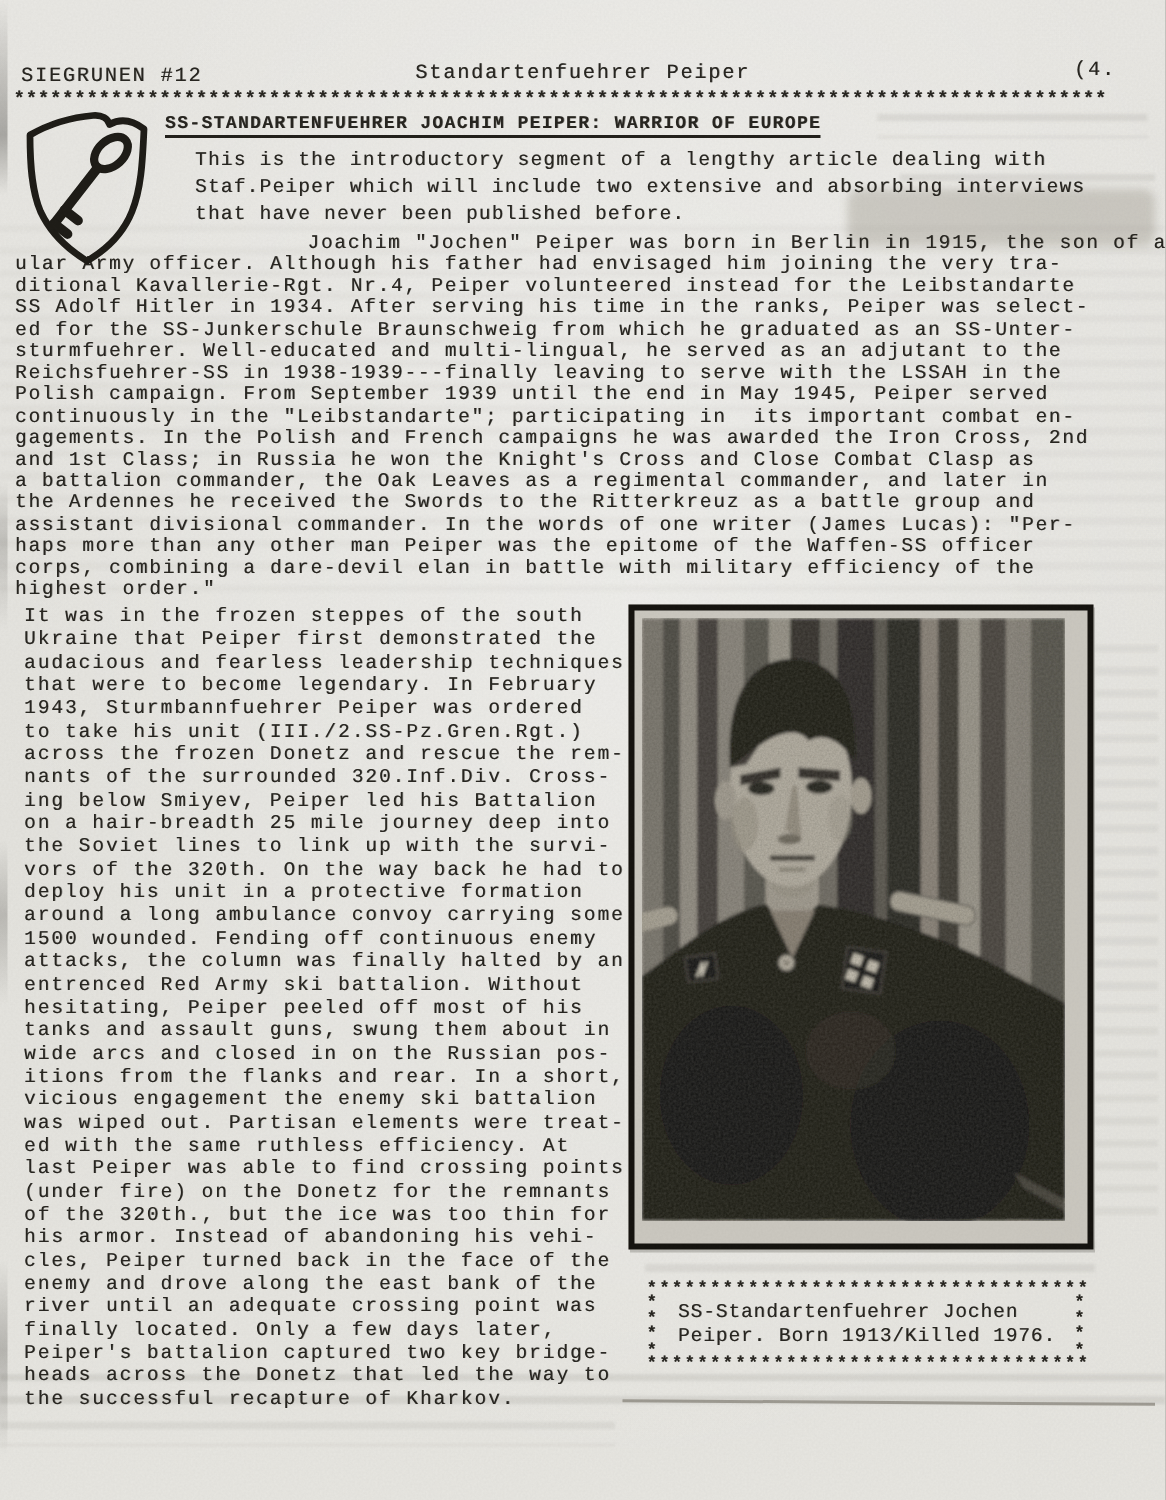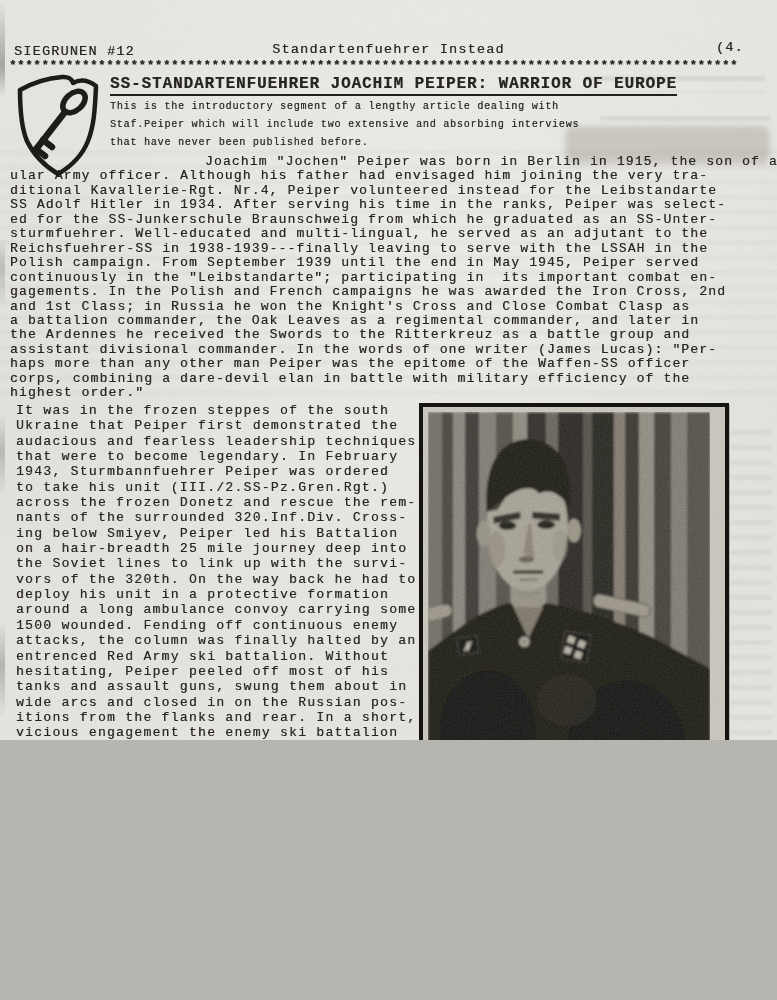--- a/index.html
+++ b/index.html
@@ -1,28 +1,28 @@
 <!DOCTYPE html>
 <html><head>
 <meta charset="utf-8">
 <style>
   html,body{margin:0;padding:0;background:#b7b5b0;}
   .page{
-    position:relative;width:777px;height:740px;overflow:hidden;
+    position:relative;width:777px;height:1000px;overflow:hidden;
     background:
       radial-gradient(ellipse at 55% 40%, rgba(255,255,255,.35), rgba(0,0,0,0) 70%),
       linear-gradient(180deg,#e9e8e4 0%,#e4e3de 55%,#e7e6e1 100%);
     font-family:"Liberation Mono","DejaVu Sans Mono",monospace;
     color:#26241f;
   }
   .txt{position:absolute;white-space:pre;text-shadow:.4px .3px 0 rgba(32,30,25,.5);}
   .hdr{font-size:13.5px;letter-spacing:1.2px;}
   .rule{font-size:12.5px;letter-spacing:.6px;overflow:hidden;font-weight:bold;}
-  .title{font-size:16px;font-weight:bold;letter-spacing:.9px;border-bottom:2.5px solid #211f1a;padding-bottom:1px;}
-  .intro{font-size:10px;letter-spacing:.8px;line-height:18px;}
+  .title{font-size:12px;font-weight:bold;letter-spacing:.9px;border-bottom:2.5px solid #211f1a;padding-bottom:1px;}
+  .intro{font-size:13px;letter-spacing:.8px;line-height:18px;margin-left:20px;}
   .opening{font-size:13px;letter-spacing:1.15px;line-height:14.45px;text-indent:195px;}
   .leftcol{font-size:13px;letter-spacing:1.3px;line-height:15.35px;}
   .photo-frame{position:absolute;left:419px;top:403px;width:292px;height:412px;
     border:4px solid #14120e;background:#cbc8c0;padding:5px;box-shadow:1px 2px 0 rgba(60,58,52,.25);}
   .caption-box{position:absolute;left:428px;top:853px;width:300px;height:62px;}
   .cap-row{position:absolute;left:3px;width:294px;font-size:11.5px;letter-spacing:1.55px;font-weight:bold;overflow:hidden;white-space:pre;text-shadow:.3px .3px 0 rgba(32,30,25,.5);}
   .cap-col{position:absolute;top:11px;font-size:11.5px;line-height:10.5px;font-weight:bold;white-space:pre;text-shadow:.3px .3px 0 rgba(32,30,25,.5);}
   .cap-text{position:absolute;left:24px;top:14px;font-size:13px;letter-spacing:.6px;line-height:16px;white-space:pre;text-shadow:.4px .3px 0 rgba(32,30,25,.5);}
   .ghost{position:absolute;pointer-events:none;}
   .g-lines{background:repeating-linear-gradient(180deg, rgba(108,105,96,.24) 0 5px, rgba(108,105,96,0) 5px 15px);filter:blur(1px);}
@@ -43,21 +43,21 @@
   <div class="ghost g-lines" style="left:600px;top:116px;width:170px;height:12px;opacity:.5;"></div>
   <div class="ghost g-lines" style="left:0;top:150px;width:777px;height:245px;opacity:.16;"></div>
   <div class="ghost g-lines" style="left:730px;top:430px;width:42px;height:380px;opacity:.3;"></div>
   <div class="ghost g-lines" style="left:430px;top:828px;width:300px;height:24px;opacity:.45;"></div>
   <div class="ghost g-lines" style="left:0;top:916px;width:777px;height:26px;opacity:.55;"></div>
   <div class="ghost g-lines" style="left:0;top:948px;width:410px;height:16px;opacity:.4;"></div>
   <div class="ghost squiggle" style="left:415px;top:934px;width:355px;height:2px;opacity:.75;"></div>
   <div class="edge-left"></div>
 
   <div class="txt hdr" style="left:14px;top:44px;">SIEGRUNEN #12</div>
-  <div class="txt hdr" style="left:0;top:42px;width:777px;text-align:center;">Standartenfuehrer Instead</div>
+  <div class="txt hdr" style="left:0;top:42px;width:777px;text-align:center;">Standartenfuehrer Peiper</div>
   <div class="txt hdr" style="left:716px;top:40px;">(4.</div>
   <div class="txt rule" style="left:9px;top:59px;width:733px;">******************************************************************************************</div>
 
   <svg class="emblem" width="93" height="107" viewBox="0 0 93 107">
     <path d="M8,19 C22,11 38,7 50,6 C56,5.5 60,8 61,12 C68,8 76,9 84,15 C83,38 82,55 76,70 C70,85 58,96 46,103 C33,95 22,85 15,70 C9,56 8,38 8,19 Z" fill="none" stroke="#1d1b16" stroke-width="4.5" stroke-linejoin="round"></path>
     <g stroke="#1d1b16" stroke-linecap="round" fill="none">
       <ellipse cx="62" cy="31" rx="13" ry="8.5" transform="rotate(-42 62 31)" stroke-width="5.5"></ellipse>
       <line x1="53" y1="41" x2="25" y2="77" stroke-width="6.5"></line>
       <line x1="31" y1="69" x2="40" y2="76" stroke-width="6.5"></line>
       <line x1="24" y1="78" x2="33" y2="85" stroke-width="6.5"></line>

